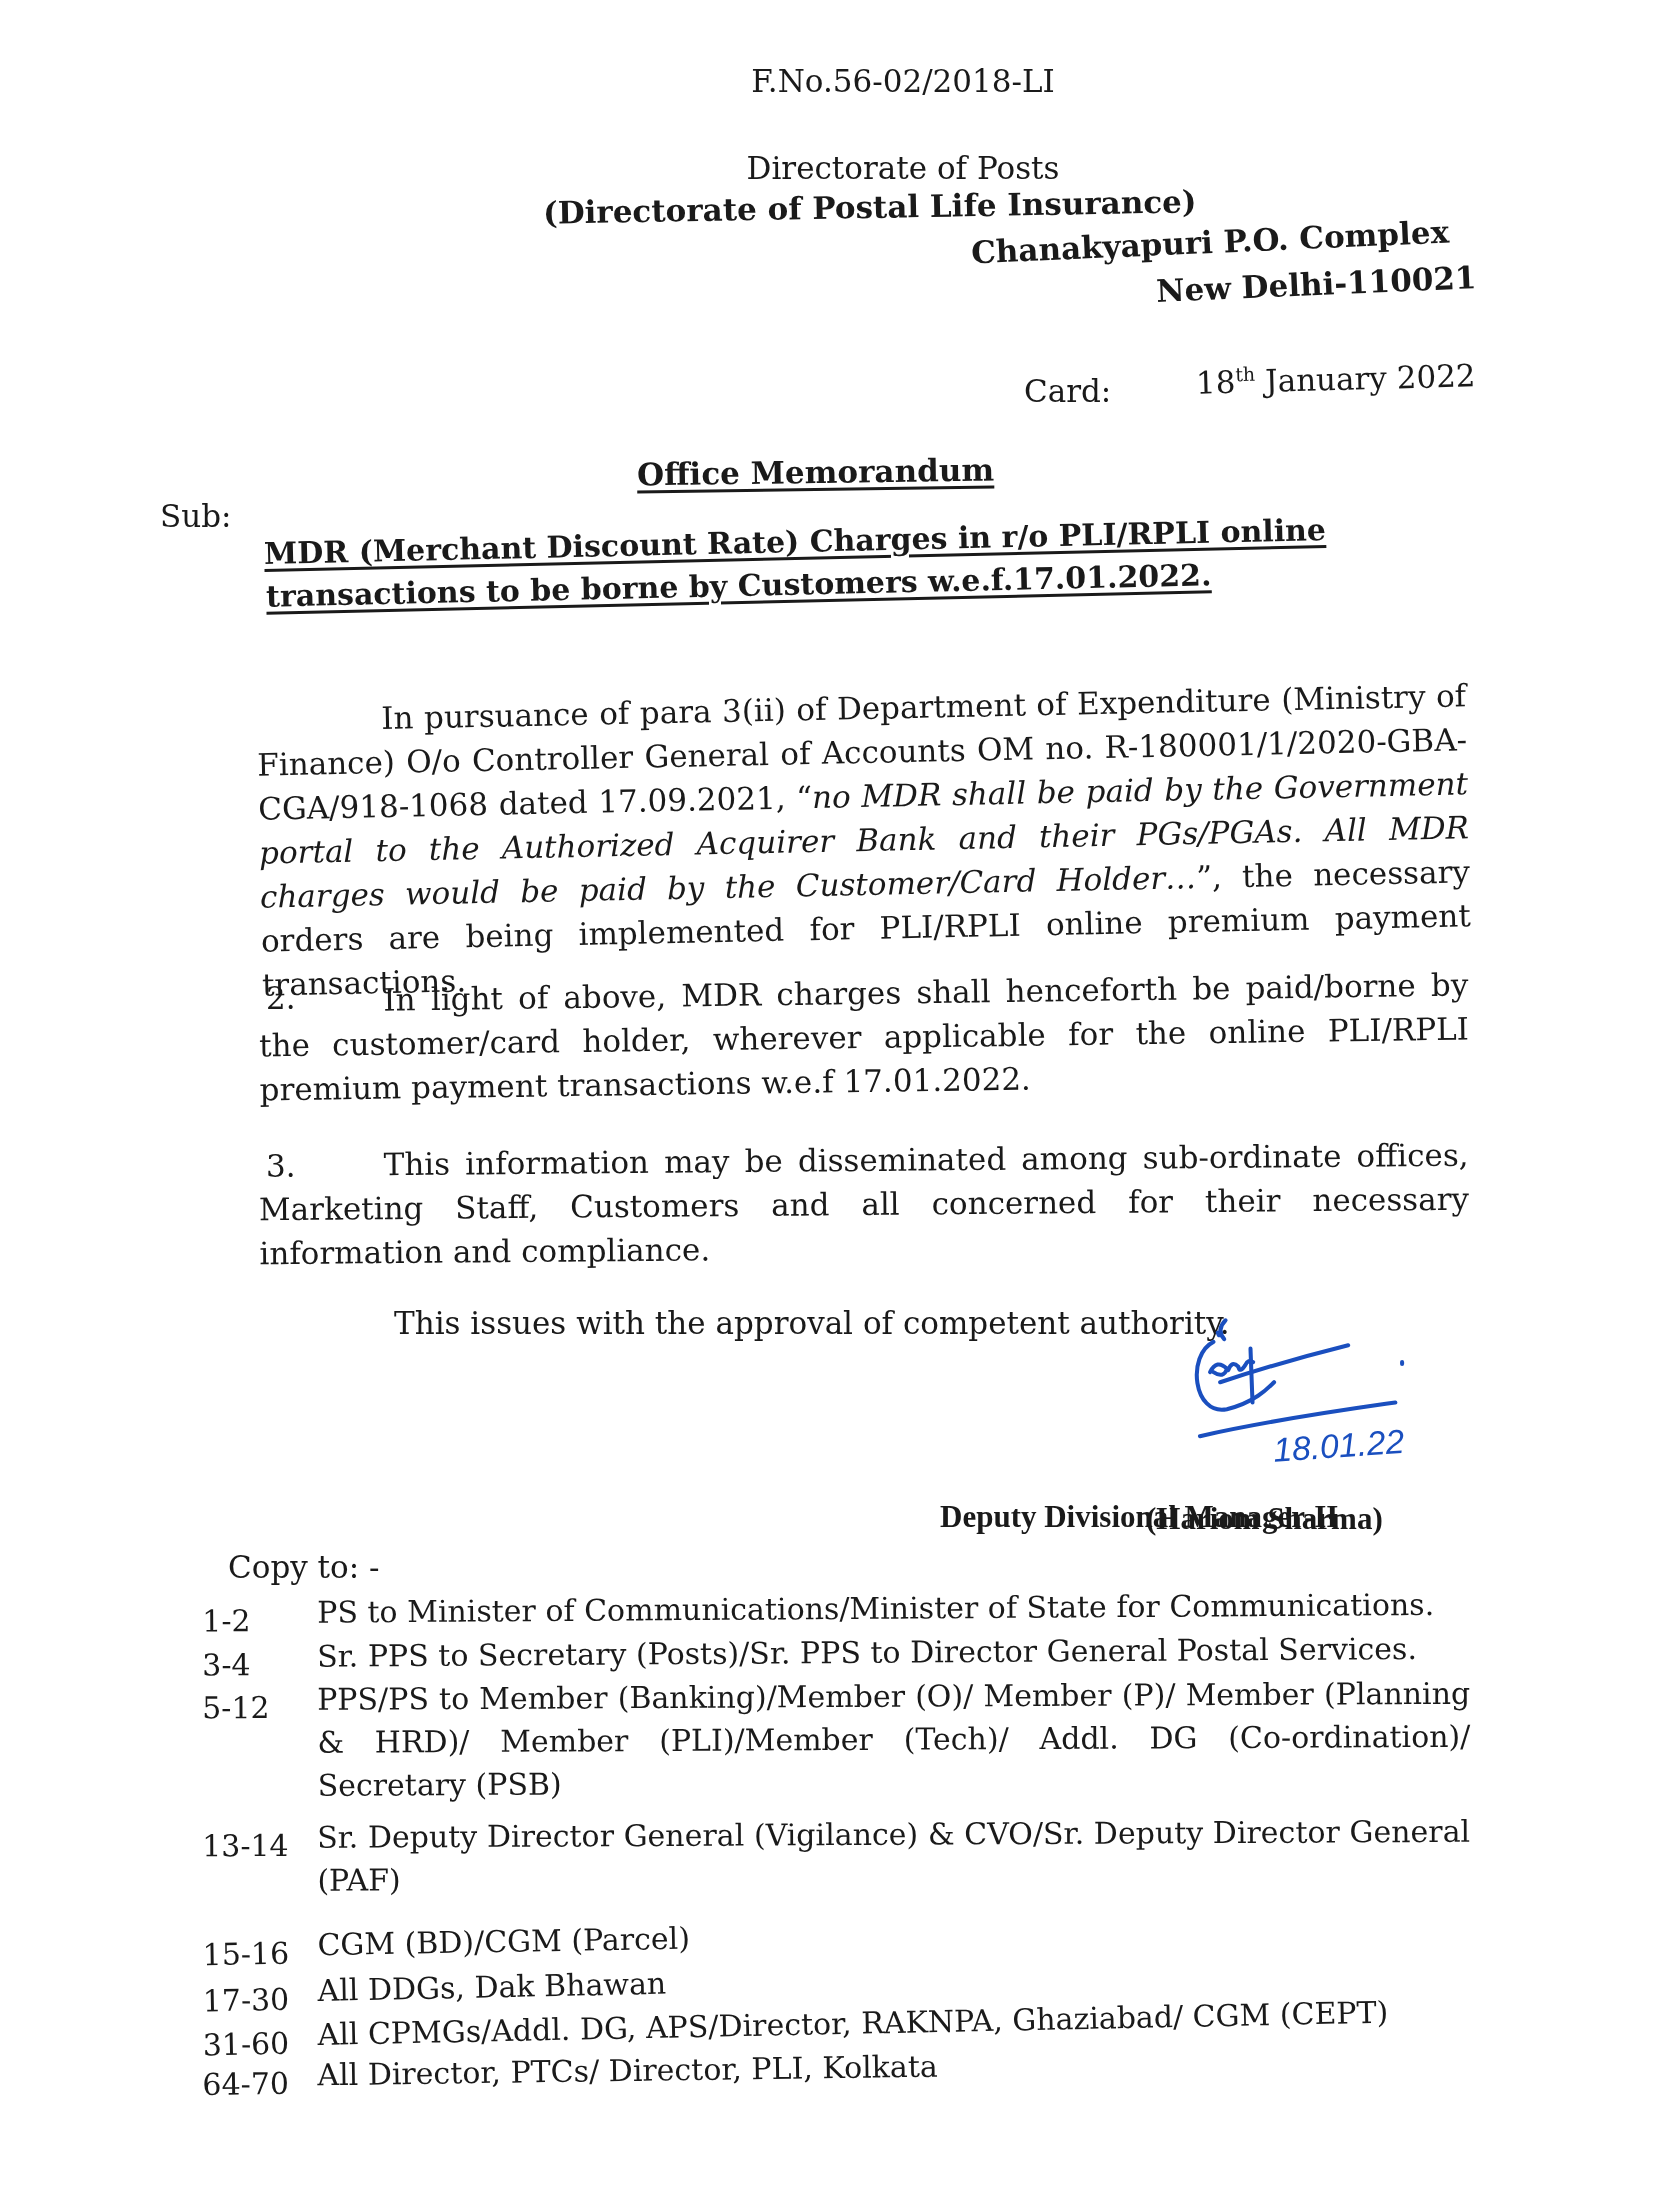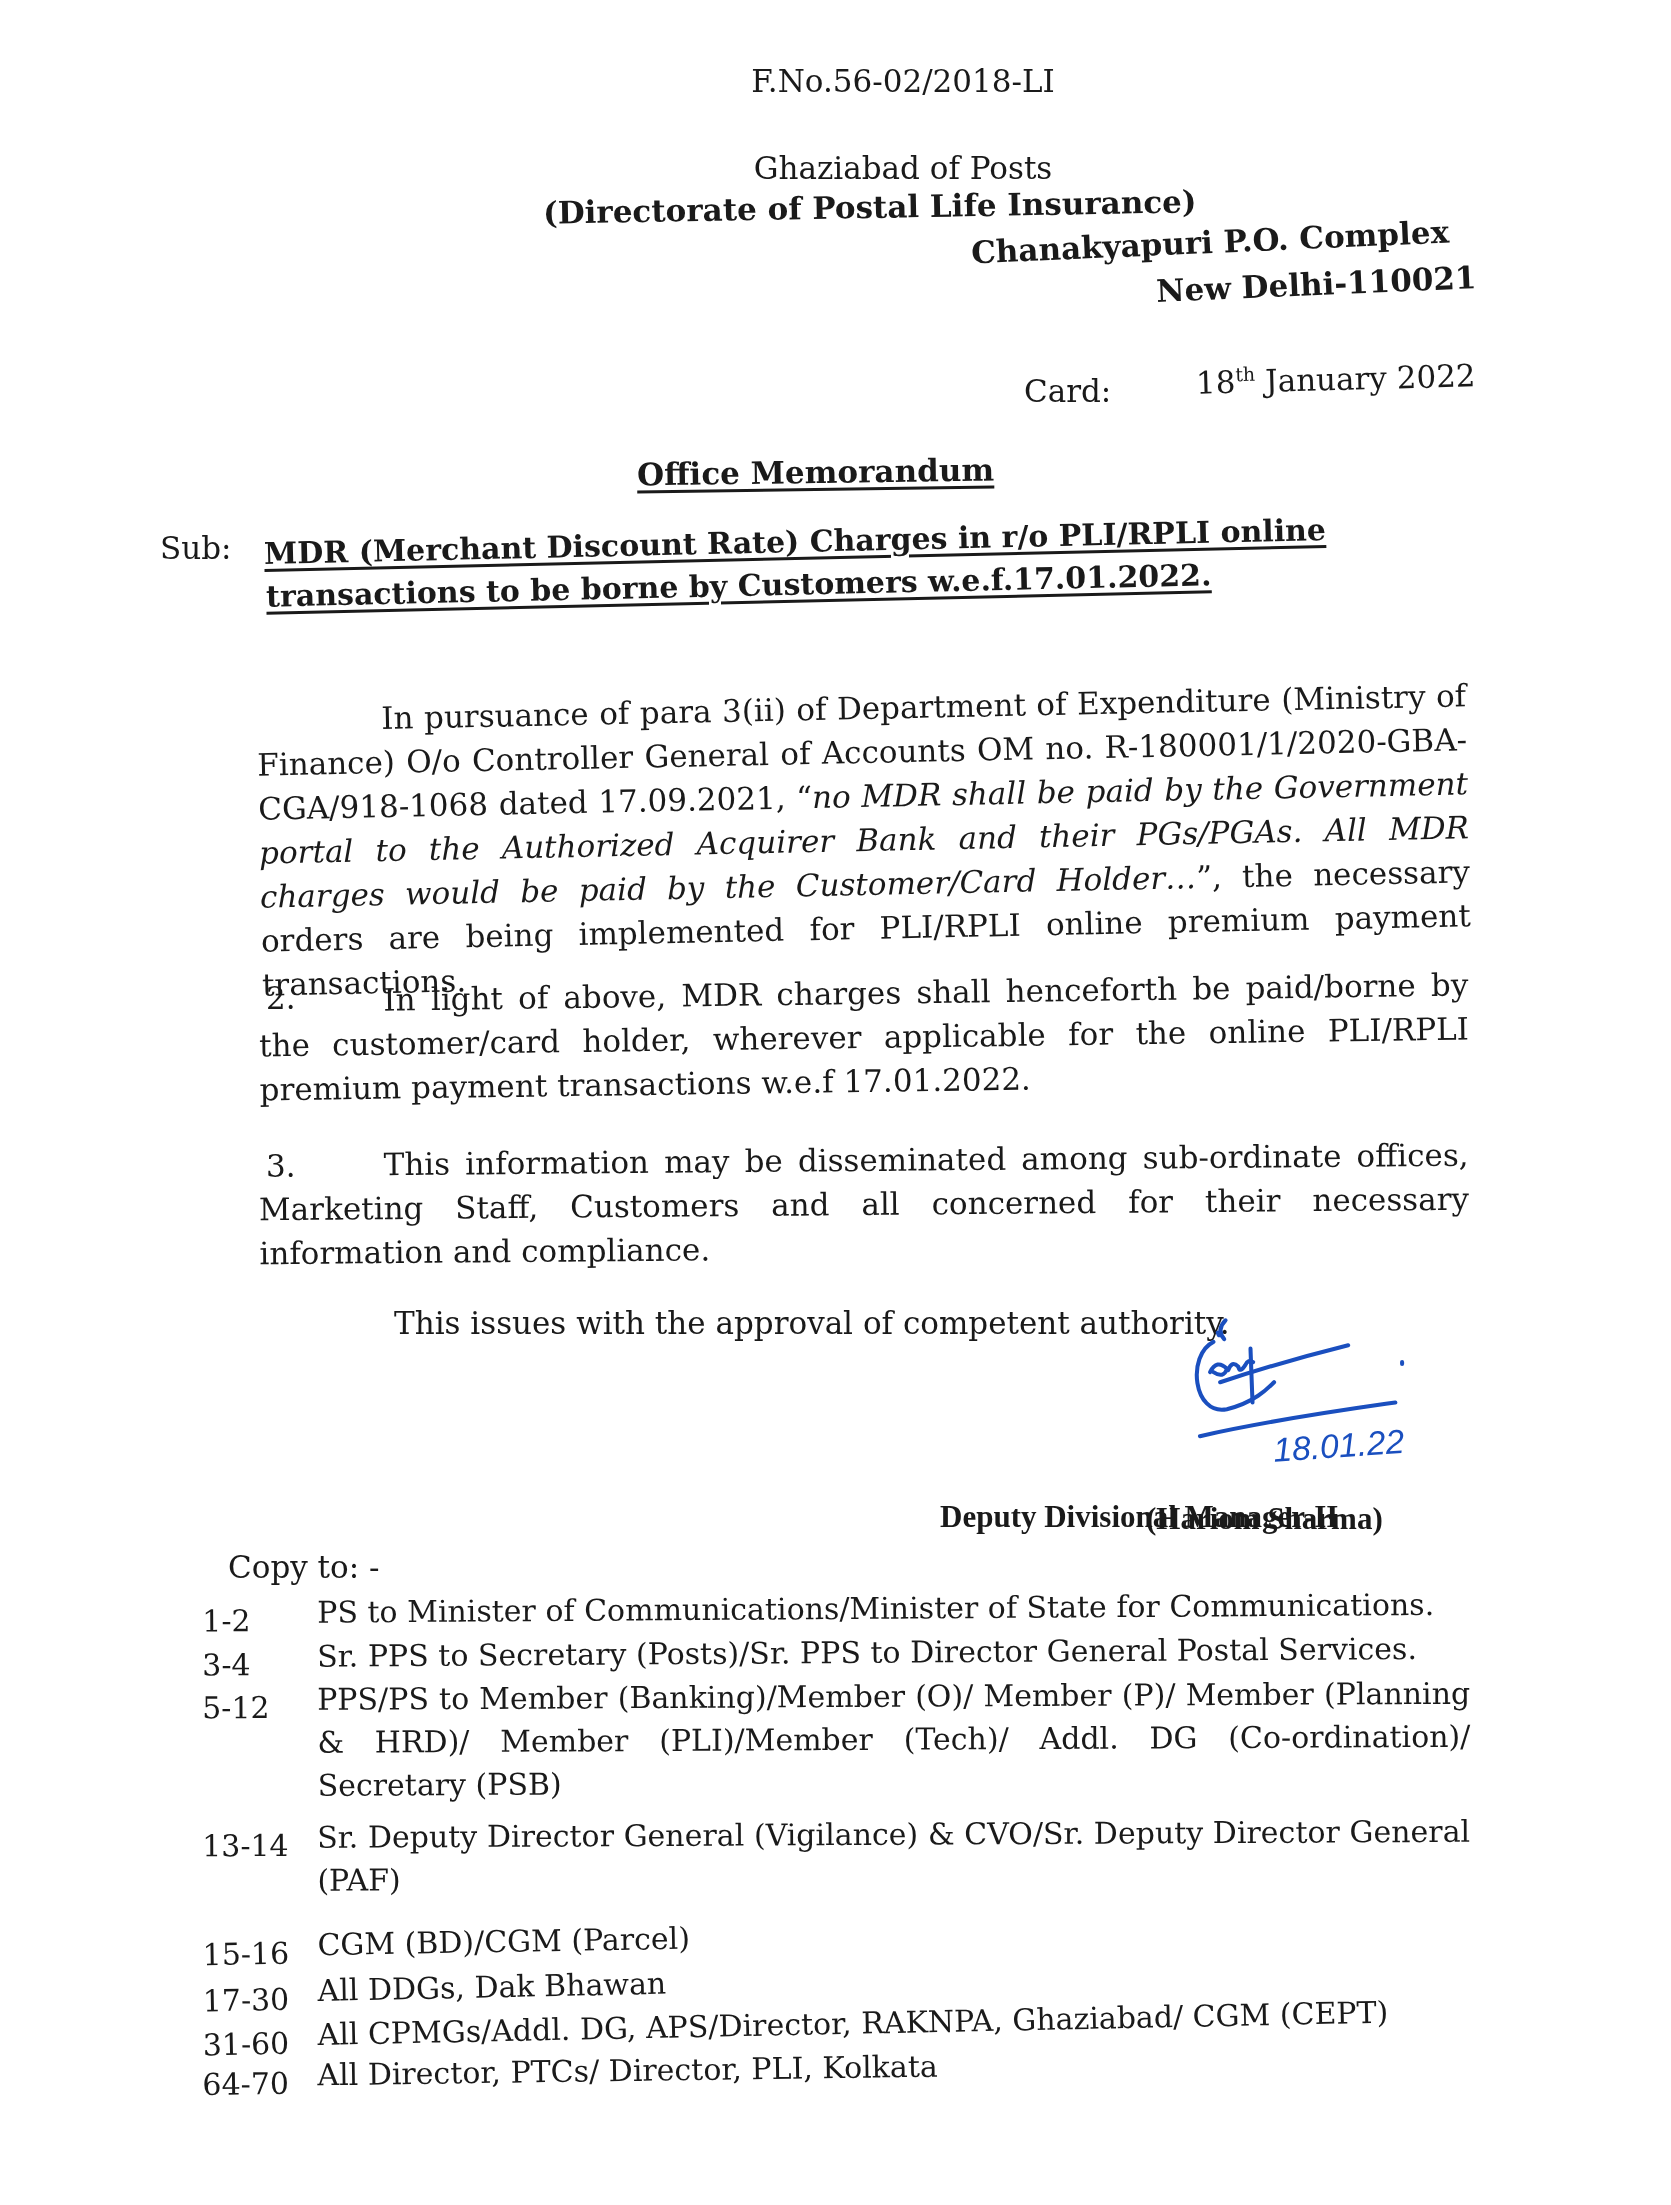--- a/index.html
+++ b/index.html
@@ -20,31 +20,31 @@
   .copy-num { position: absolute; left: 0; top: 8px; width: 108px; }
   .copy-text { position: absolute; left: 115px; width: 1153px; text-align: justify; }
   .sup { font-size: 19px; vertical-align: super; line-height: 0; }
 </style>
 </head>
 <body>
 
 <div class="page">
 
   <div class="abs hdr center" style="left:903px; top:61px;">F.No.56-02/2018-LI</div>
-  <div class="abs hdr center" style="left:903px; top:148px;">Ghaziabad of Posts</div>
+  <div class="abs hdr center" style="left:903px; top:148px;">Directorate of Posts</div>
   <div class="abs hdr bold" style="left:543px; top:187px; transform: rotate(-1deg);">(Directorate of Postal Life Insurance)</div>
   <div class="abs hdr bold" style="left:971px; top:222px; transform: rotate(-2.5deg);">Chanakyapuri P.O. Complex</div>
   <div class="abs hdr bold" style="left:1156px; top:264px; transform: rotate(-2.5deg);">New Delhi-110021</div>
 
   <div class="abs body-text" style="left:1024px; top:369px;">Card:</div>
   <div class="abs body-text" style="left:1196px; top:357px; transform: rotate(-1.5deg);"><span>18</span><span class="sup">th</span> <span>January 2022</span></div>
 
   <div class="abs body-text bold ul" style="left:637px; top:450px; transform: rotate(-0.8deg);">Office Memorandum</div>
 
-  <div class="abs body-text" style="left:160px; top:526px;">Sub:</div>
+  <div class="abs body-text" style="left:160px; top:494px;">Sub:</div>
   <div class="abs body-text bold ul" style="left:264px; top:519px; transform: rotate(-1.3deg); font-size:30px;">MDR (Merchant Discount Rate) Charges in r/o PLI/RPLI online</div>
   <div class="abs body-text bold ul" style="left:266px; top:563px; transform: rotate(-1.3deg); font-size:30px;">transactions to be borne by Customers w.e.f.17.01.2022.</div>
 
   <div class="para" style="top:686px; transform: rotate(-1.2deg);">
     <span class="indent"></span><span>In pursuance of para 3(ii) of Department of Expenditure (Ministry of Finance) O/o Controller General of Accounts OM no. R-180001/1/2020-GBA-CGA/918-1068 dated 17.09.2021, “</span><i>no MDR shall be paid by the Government portal to the Authorized Acquirer Bank and their PGs/PGAs. All MDR charges would be paid by the Customer/Card Holder…</i><span>”, the necessary orders are being implemented for PLI/RPLI online premium payment transactions.</span>
   </div>
 
   <div class="abs body-text" style="left:266px; top:976px;">2.</div>
   <div class="para" style="left:259px; top:971px; transform: rotate(-0.8deg);">
     <span class="indent"></span><span>In light of above, MDR charges shall henceforth be paid/borne by the customer/card holder, wherever applicable for the online PLI/RPLI premium payment transactions w.e.f 17.01.2022.</span>

